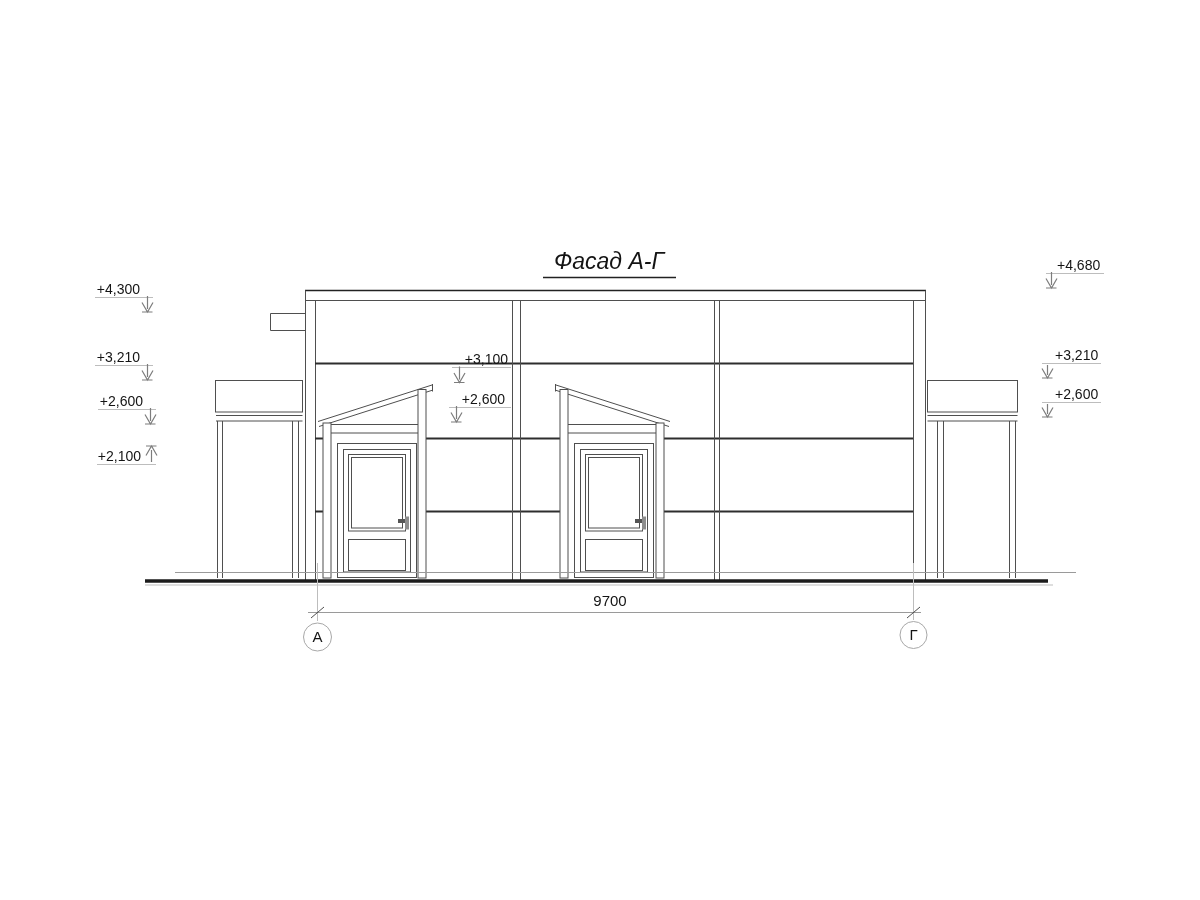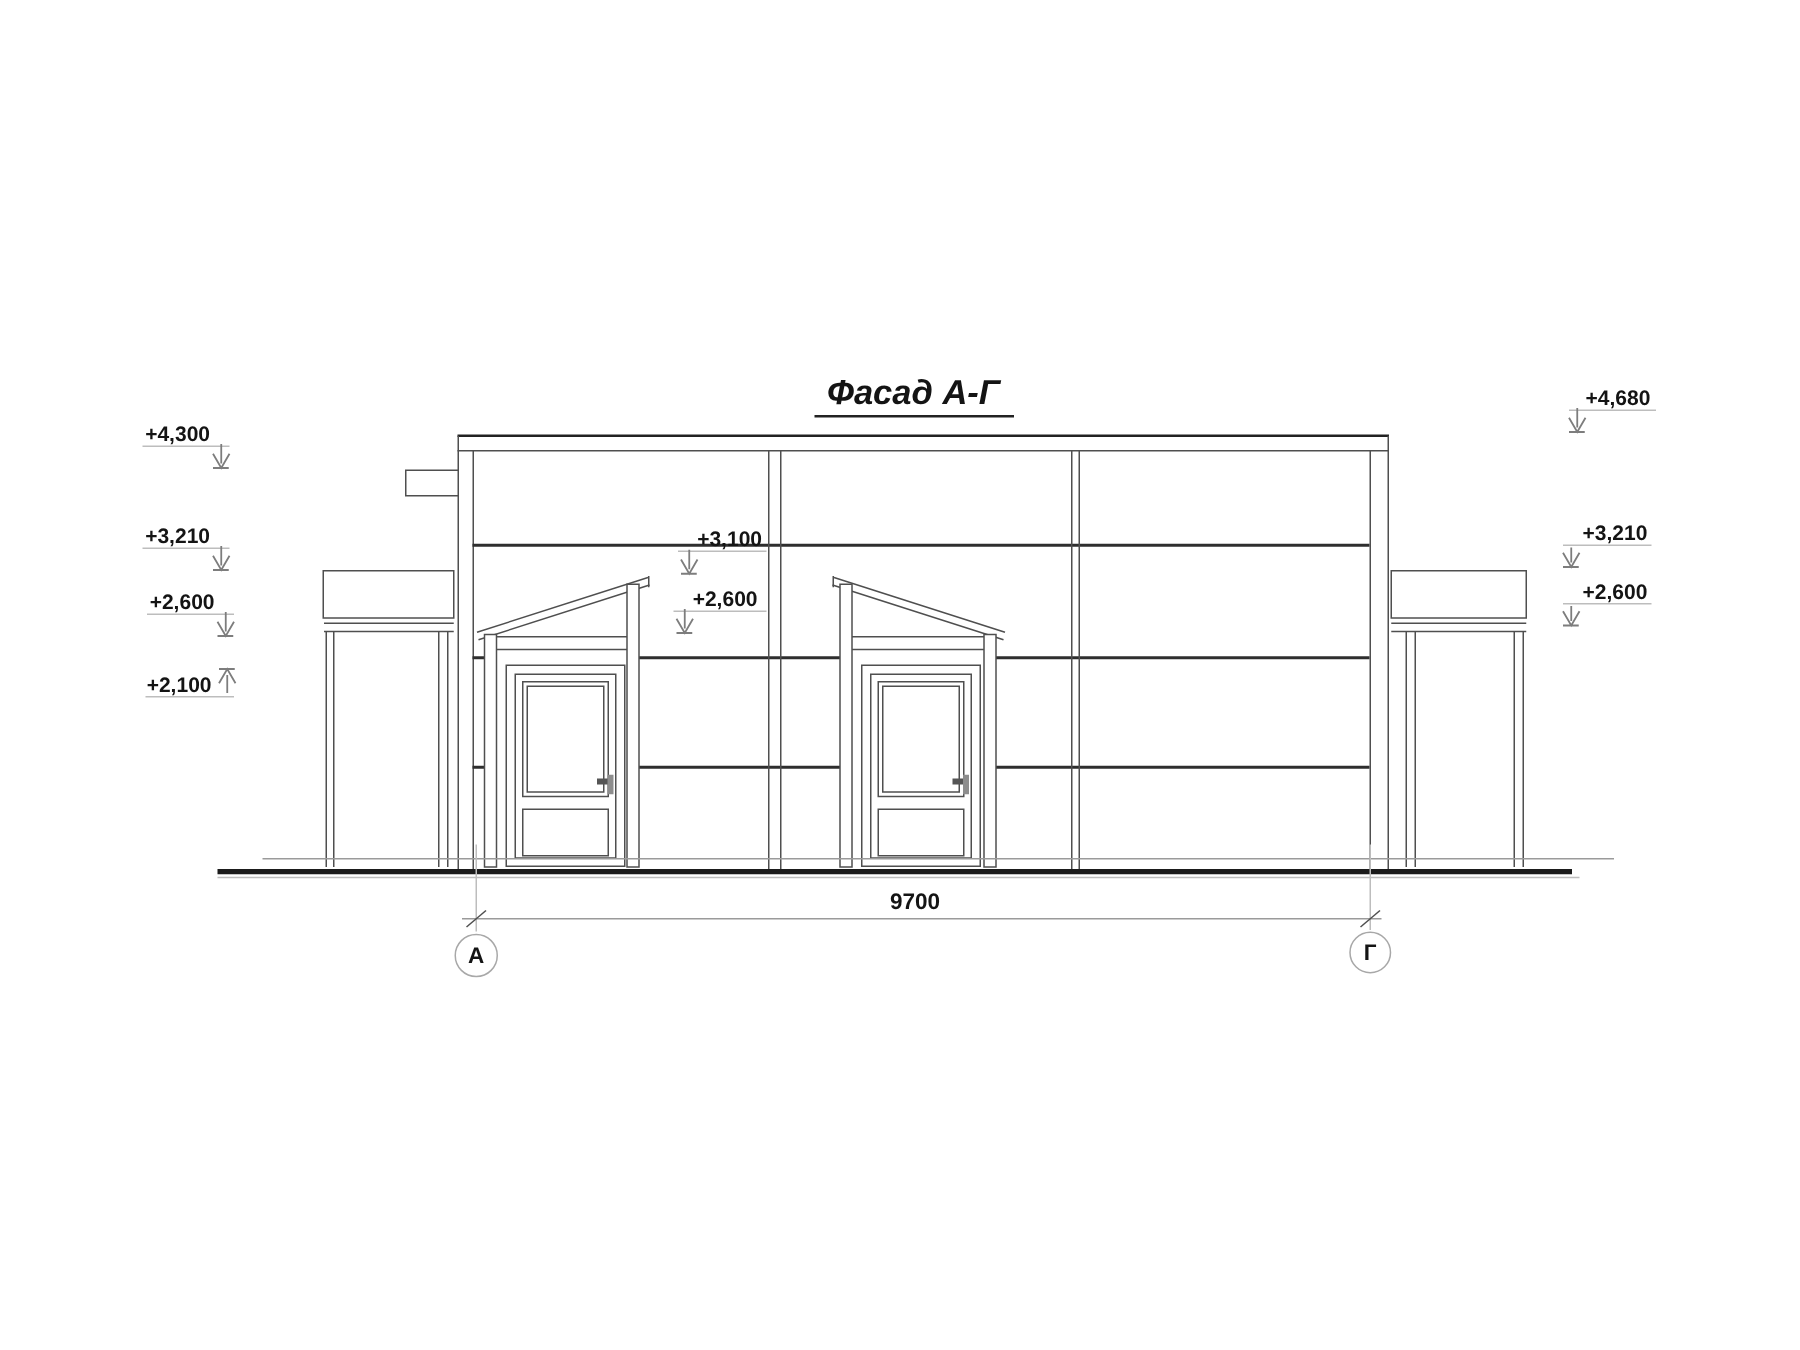--- a/index.html
+++ b/index.html
@@ -1,16 +1,16 @@
 <!DOCTYPE html>
 <html><head>
 <meta charset="utf-8">
 <style>
   html,body{margin:0;padding:0;background:#ffffff;}
-  .canvas{position:relative;width:1200px;height:900px;background:#ffffff;overflow:hidden;font-weight:bold;}
+  .canvas{position:relative;width:1200px;height:900px;background:#ffffff;overflow:hidden;}
   svg{display:block;}
   .s1{stroke:#4f4f4f;stroke-width:1;fill:none;}
   .s2{stroke:#2e2e2e;stroke-width:2;fill:none;}
   .s15{stroke:#222222;stroke-width:1.6;fill:none;}
   .thin{stroke:#bdbdbd;stroke-width:1;fill:none;}
   .mid{stroke:#9a9a9a;stroke-width:1;fill:none;}
   .arrow{stroke:#7d7d7d;stroke-width:1.2;fill:none;}
   .ground{stroke:#1b1b1b;stroke-width:3.5;fill:none;}
   .whitefill{fill:#ffffff;stroke:#4f4f4f;stroke-width:1;}
   .circ{fill:#ffffff;stroke:#a8a8a8;stroke-width:1;}

